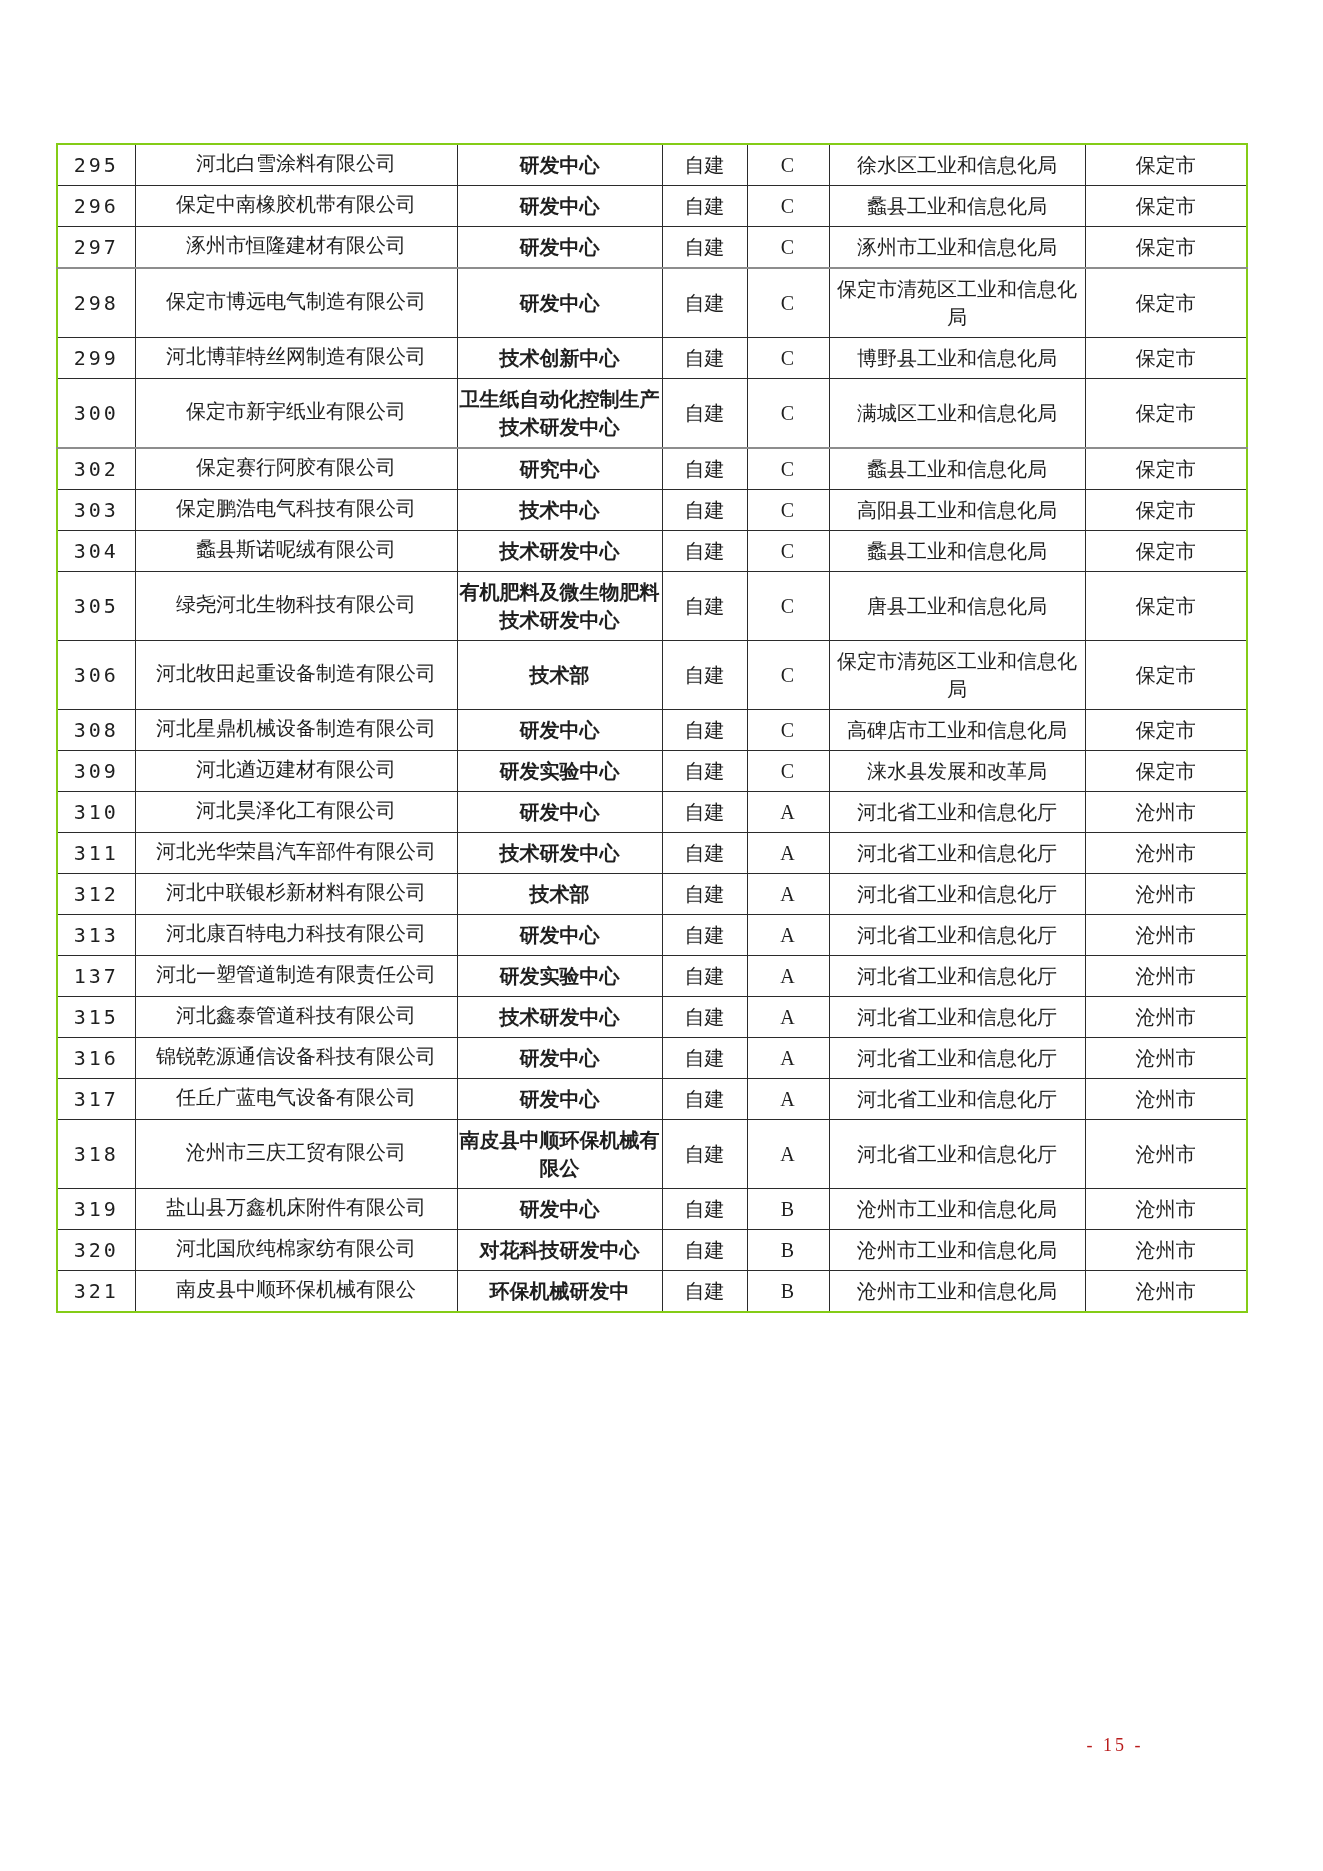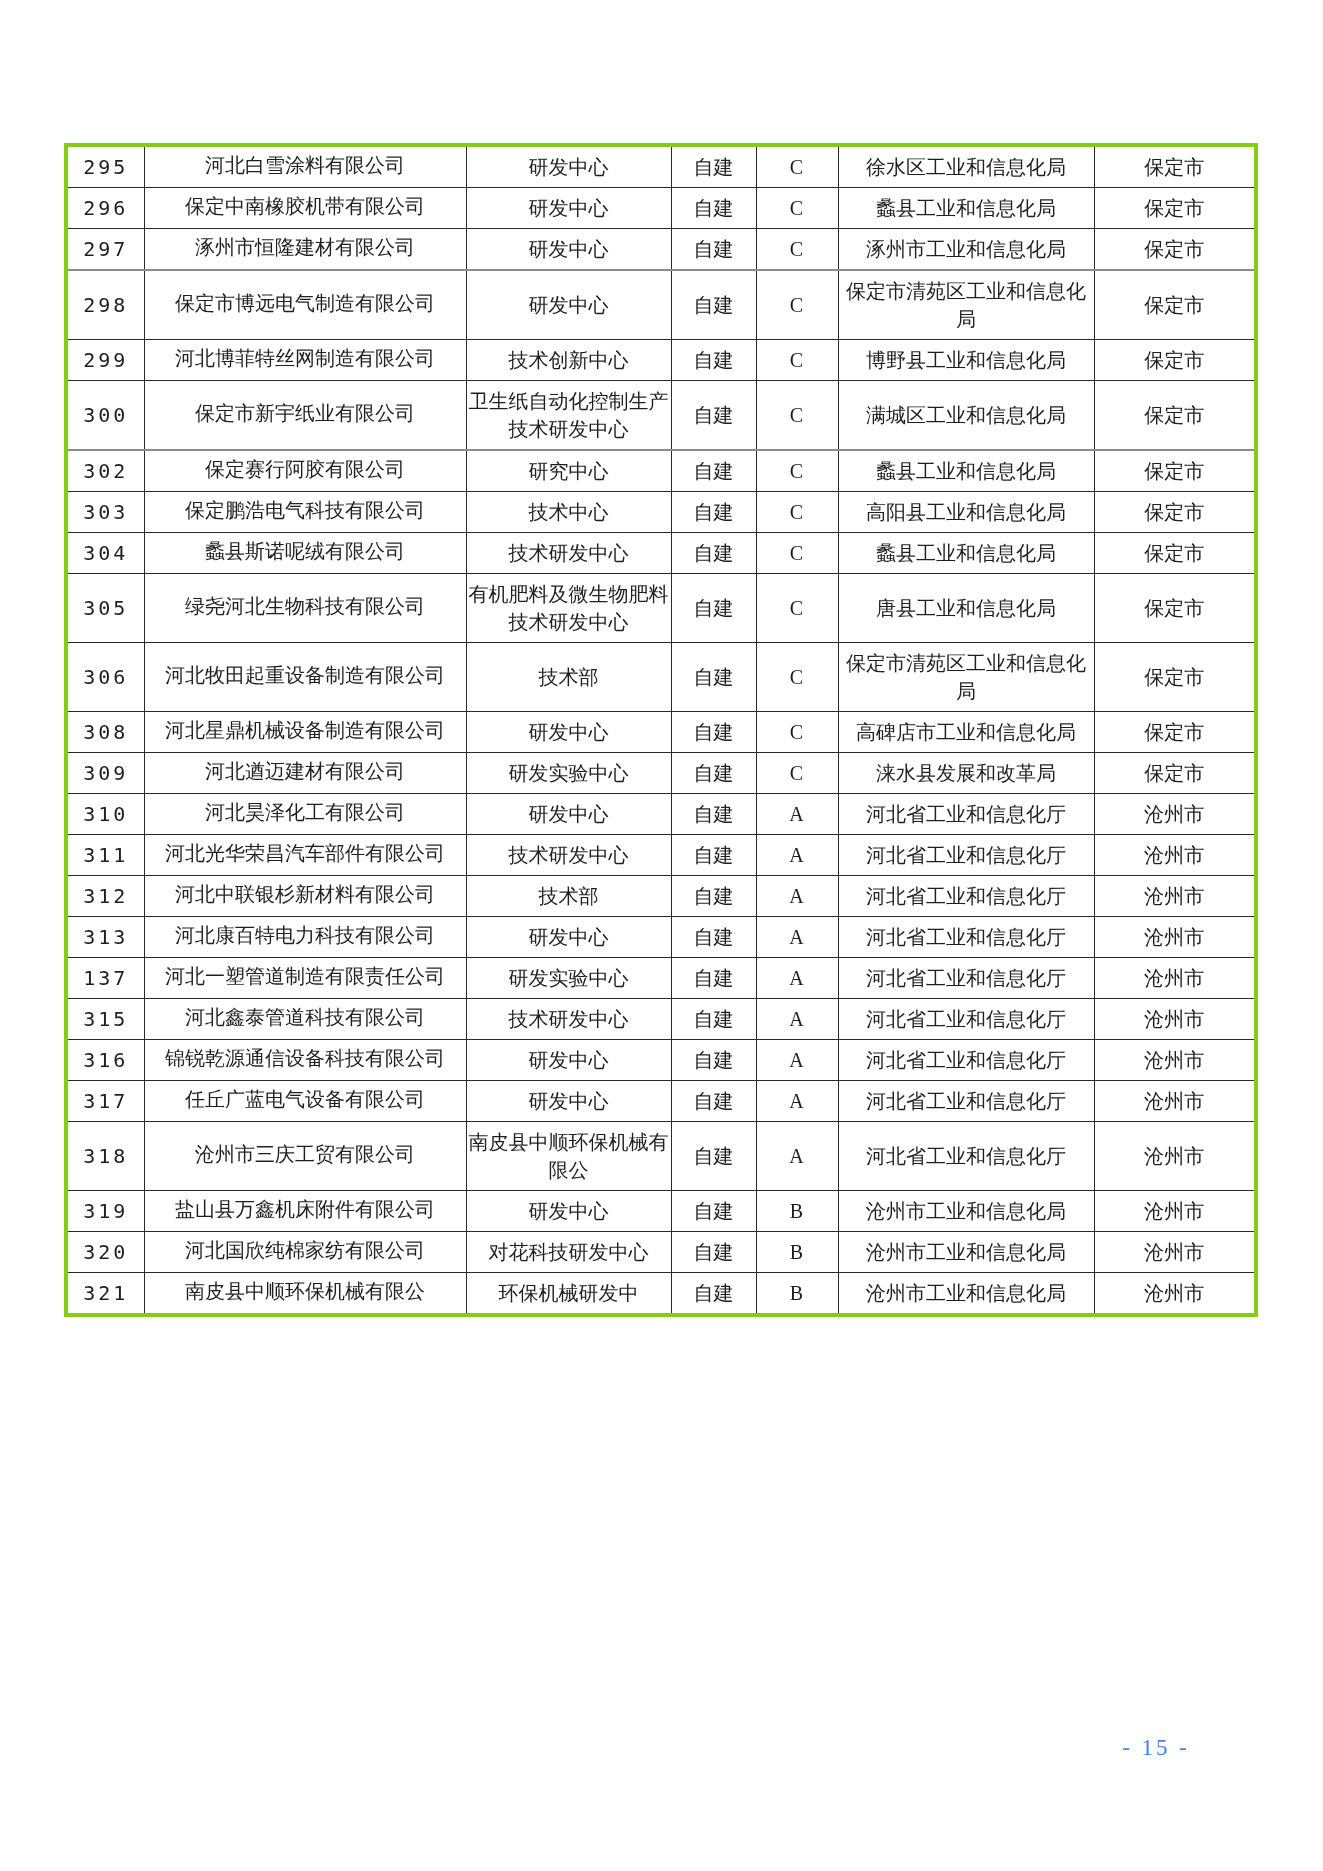--- a/index.html
+++ b/index.html
@@ -14,26 +14,26 @@
     font-family: "Liberation Serif", "DejaVu Serif", serif;
     color: #1f1f1f;
   }
   .page {
     position: absolute;
     inset: 0;
     background: #ffffff;
   }
   table.roster {
     position: absolute;
-    left: 64px;
+    left: 56px;
     top: 143px;
     width: 1190px;
     border-collapse: collapse;
     table-layout: fixed;
-    border: 4px solid #84cc16;
+    border: 2px solid #84cc16;
   }
   table.roster td {
     border: 1px solid #2b2b2b;
     text-align: center;
     vertical-align: middle;
     font-size: 20px;
     line-height: 28px;
     padding: 6px 0;
     word-break: break-all;
     overflow: hidden;
@@ -41,36 +41,36 @@
   
   tbody tr:nth-child(4) td { border-top: 2px solid #8d8d8d; }
   tbody tr:nth-child(7) td { border-top: 2px solid #8d8d8d; }
 
   td.c-no {
     letter-spacing: 3px;
     font-family: "DejaVu Sans Mono", monospace;
     font-size: 19px;
   }
   td.c-company { padding: 6px 32px; font-family: Liberation Mono, monospace; }
-  td.c-center  { padding: 6px 25px; }
+  td.c-center  { padding: 6px 25px; font-weight: bold; }
   td.c-dept    { padding: 6px 20px; }
   td.c-grade   {
     font-family: "Liberation Serif", serif;
     font-size: 19px;
     letter-spacing: 1px;
   }
   .page-number {
     position: absolute;
     top: 1735px;
     left: 1040px;
     width: 150px;
-    text-align: right;
-    font-size: 23px;
+    text-align: center;
+    font-size: 18px;
     letter-spacing: 3px;
-    color: #3b82f6;
+    color: #b91c1c;
   }
 </style>
 </head>
 <body>
 
 <div class="page">
 
   <table class="roster">
     <colgroup>
       <col style="width:78px">

